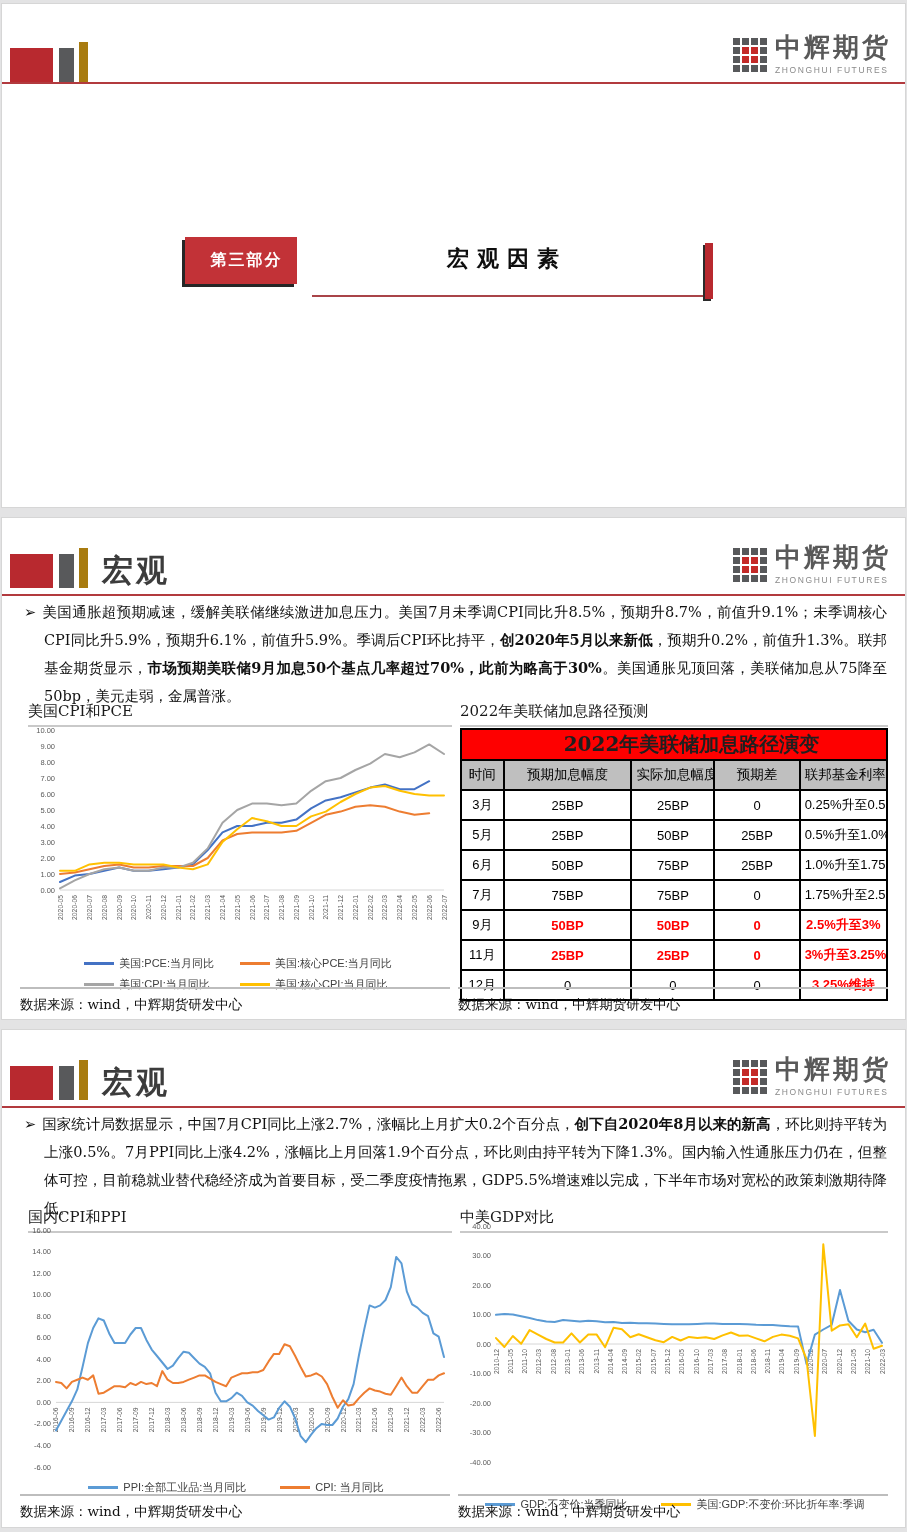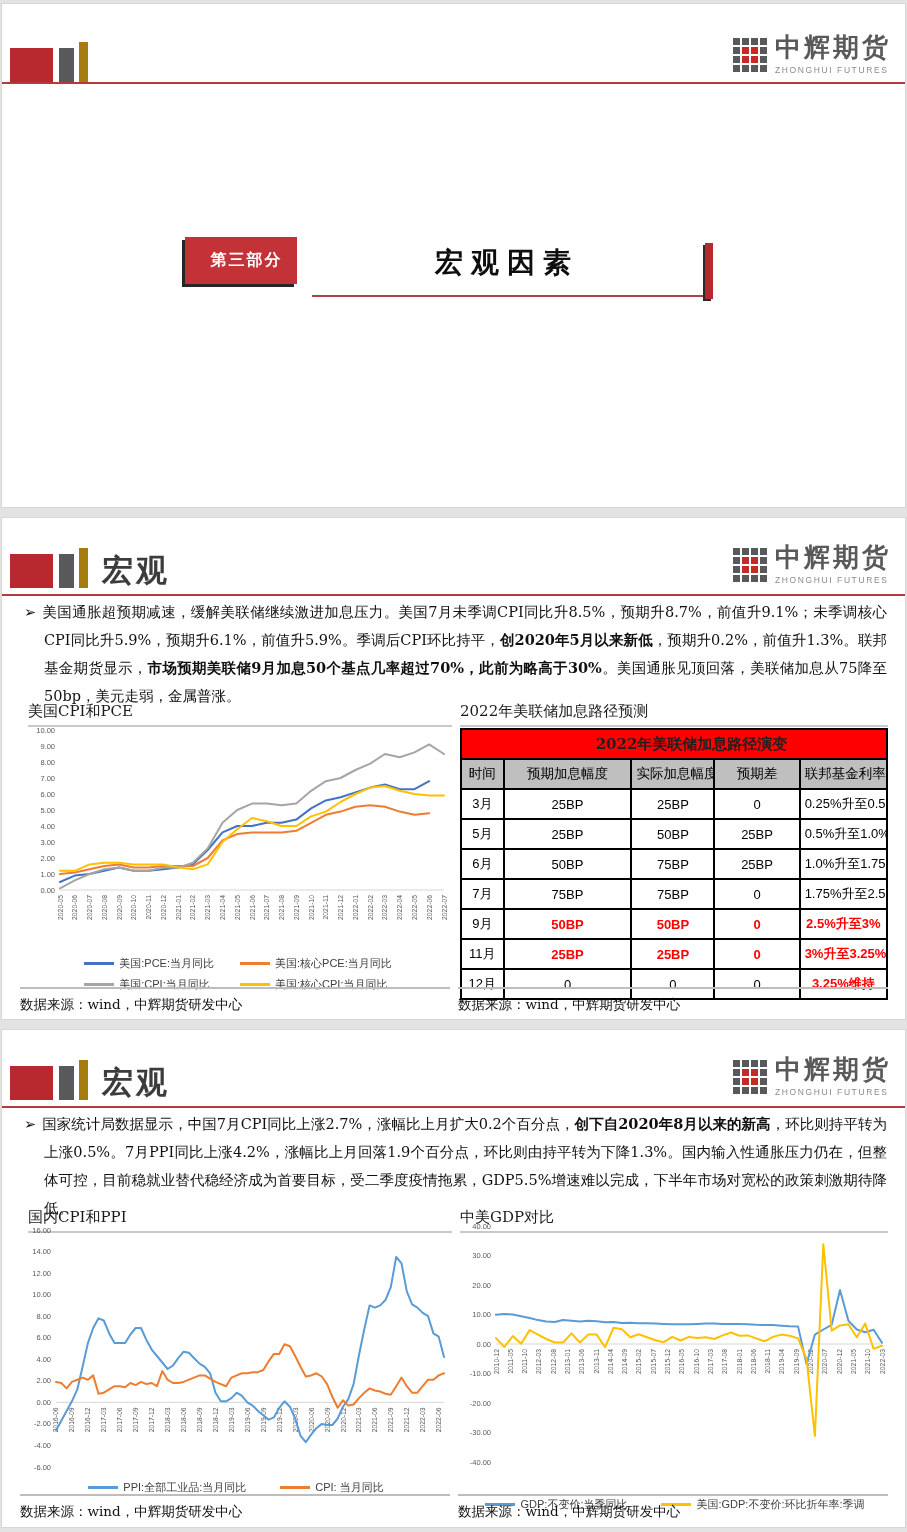--- a/index.html
+++ b/index.html
@@ -28,21 +28,21 @@
   .logo-en{font-size:8.5px;color:#8a8a8a;letter-spacing:1.6px;margin-top:5px;}
 
   .redline{position:absolute;left:0;right:0;border-top:2px solid #B23A3E;}
   #slide1 .redline{top:78px;}
   #slide2 .redline,#slide3 .redline{top:76px;}
 
   
   .badge{position:absolute;left:183px;top:233px;width:101px;height:47px;background:#C23237;color:#fff;
          font-size:16px;font-weight:bold;display:flex;align-items:center;justify-content:center;
          font-family:"DejaVu Serif",serif;letter-spacing:2px;box-shadow:-3px 3px 0 #262626;padding-left:11px;}
-  .s1title{position:absolute;left:300px;top:240px;width:410px;text-align:center;font-size:28px;font-weight:bold;
+  .s1title{position:absolute;left:300px;top:240px;width:410px;text-align:center;font-size:22px;font-weight:bold;
            font-family:"DejaVu Serif",serif;color:#0e0e0e;letter-spacing:8px;}
   .s1underline{position:absolute;left:310px;top:291px;width:400px;border-top:2px solid #A94448;}
   .s1bar{position:absolute;left:703px;top:239px;width:8px;height:56px;background:#B8292F;box-shadow:-2px 2px 0 #2a2a2a;}
 
   .hd-title{position:absolute;left:100px;top:32px;font-size:31px;font-weight:bold;color:#3c3c3c;
             font-family:"DejaVu Serif",serif;letter-spacing:3px;}
 
   .para{position:absolute;left:22px;right:18px;top:80px;font-size:14.5px;line-height:28px;text-align:justify;
         color:#101010;font-family:"DejaVu Serif",serif;padding-left:20px;text-indent:-20px;}
   .para .b{font-weight:bold;}
@@ -64,21 +64,21 @@
            justify-content:center;column-gap:26px;row-gap:6px;font-size:11px;color:#404040;}
   .legend3{position:absolute;top:450px;display:flex;justify-content:center;gap:34px;font-size:11px;color:#404040;}
   #legend-cn-cpippi{left:16px;width:436px;}
   #legend-gdp{left:456px;width:434px;margin-top:17px;}
 
   
   .tblwrap{position:absolute;left:458px;top:210px;width:428px;}
   .tblwrap table{width:100%;border-collapse:collapse;table-layout:fixed;}
   .tblwrap td,.tblwrap th{border:2px solid #000;font-size:13px;padding:1px 4px;height:26px;overflow:hidden;
                           white-space:nowrap;text-align:center;font-weight:normal;color:#000;}
-  .tblwrap .ttl{background:#FE0000;text-align:center;font-weight:bold;color:#1f1f1f;font-size:15px;
+  .tblwrap .ttl{background:#FE0000;text-align:center;font-weight:bold;color:#1f1f1f;font-size:20px;
                 font-family:"DejaVu Serif",serif;padding-left:39px;}
   .tblwrap .hdr td{background:#BFBFBF;font-size:13.5px;}
   .tblwrap td.red{color:#FF0000;font-weight:bold;}
 
   .source{position:absolute;font-size:13.5px;font-family:"DejaVu Serif",serif;color:#111;
           border-top:2px solid #bdbdbd;padding-top:7px;}
   #slide2 .source{top:469px;}
   #slide3 .source{top:464px;}
   .source.lft{left:18px;width:430px;}
   .source.rgt{left:456px;width:430px;}

